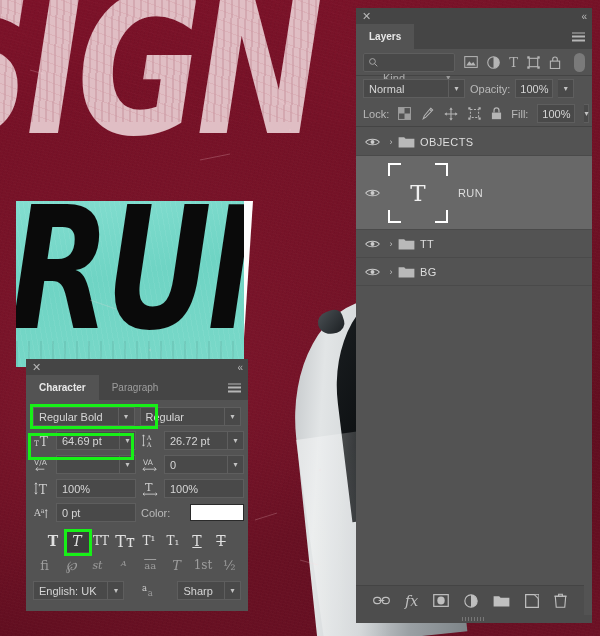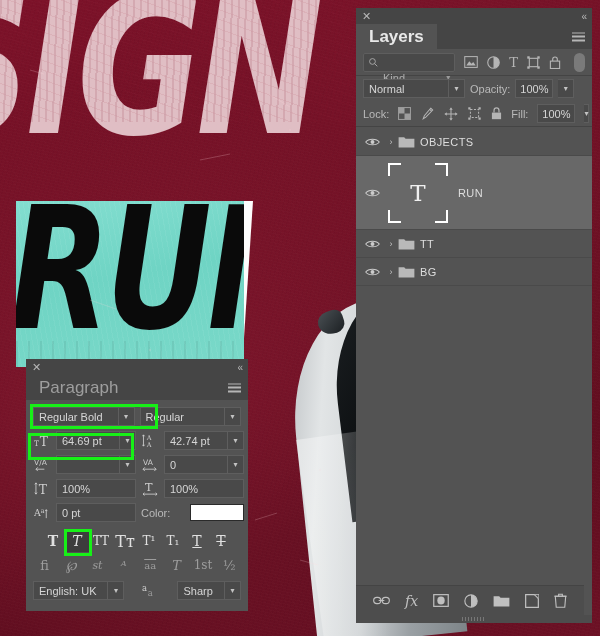--- a/index.html
+++ b/index.html
@@ -120,21 +120,21 @@
   }
   .close-x { font-size: 11px; color: #b8b8b8; line-height: 1; cursor: pointer; }
   .collapse-chev { font-size: 10px; color: #b8b8b8; letter-spacing: -1px; cursor: pointer; }
 
   .tabrow {
     height: 25px; background: #454545;
     display: flex; align-items: stretch; position: relative;
   }
   .tab {
     display: flex; align-items: center; padding: 0 13px;
-    font-size: 17px; color: #9e9e9e; cursor: pointer;
+    font-size: 10px; color: #9e9e9e; cursor: pointer;
   }
   .tab.active { background: #535353; color: #e8e8e8; font-weight: bold; }
   .tab-menu {
     position: absolute; right: 7px; top: 50%; transform: translateY(-50%);
     width: 13px; height: 9px; cursor: pointer;
     display: flex; flex-direction: column; justify-content: space-between;
   }
   .tab-menu i { display: block; height: 1.5px; background: #b5b5b5; }
 
   
@@ -548,20 +548,23 @@
 </div>
 
 <div class="panel" id="char-panel">
 
   <div class="panel-topbar">
     <span class="close-x">✕</span>
     <span class="collapse-chev">«</span>
   </div>
 
   <div class="tabrow">
+    <div class="tab active">
+      <span>Character</span>
+    </div>
     <div class="tab">
       <span>Paragraph</span>
     </div>
     <div class="tab-menu">
         <i></i>
         <i></i>
         <i></i>
       </div>
   </div>
 
@@ -593,21 +596,21 @@
       </div>
       <div class="right">
         <span class="ic">
           <svg width="17" height="15" viewBox="0 0 18 16">
               <text x="5" y="7" font-family="DejaVu Serif, serif" font-size="7" fill="#cfcfcf">A</text>
               <text x="5" y="15" font-family="DejaVu Serif, serif" font-size="7" fill="#cfcfcf">A</text>
               <path d="M1.5 2 V14 M1.5 2 L.3 3.5 M1.5 2 L2.7 3.5 M1.5 14 L.3 12.5 M1.5 14 L2.7 12.5" stroke="#cfcfcf" stroke-width=".9" fill="none"></path>
             </svg>
         </span>
         <div class="field combo" style="width:80px">
-          <span class="combo-txt">42.74 pt</span>
+          <span class="combo-txt">26.72 pt</span>
           <span class="combo-arrow">▾</span>
         </div>
       </div>
     </div>
 
     <div class="crow">
       <div class="left">
         <span class="ic">
           <svg width="17" height="15" viewBox="0 0 18 16">
               <text x="0" y="8" font-family="DejaVu Sans, sans-serif" font-size="8" fill="#cfcfcf">V/A</text>

